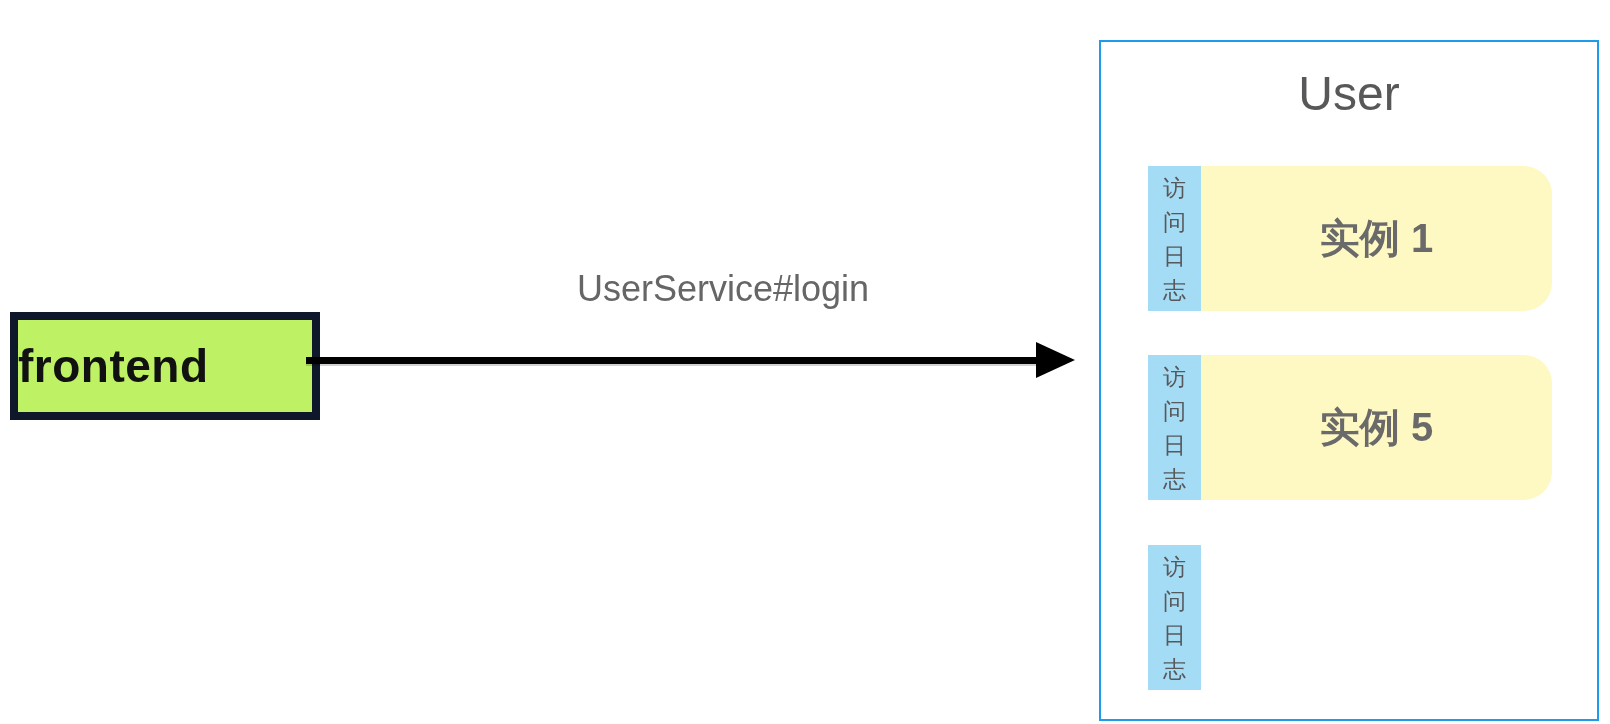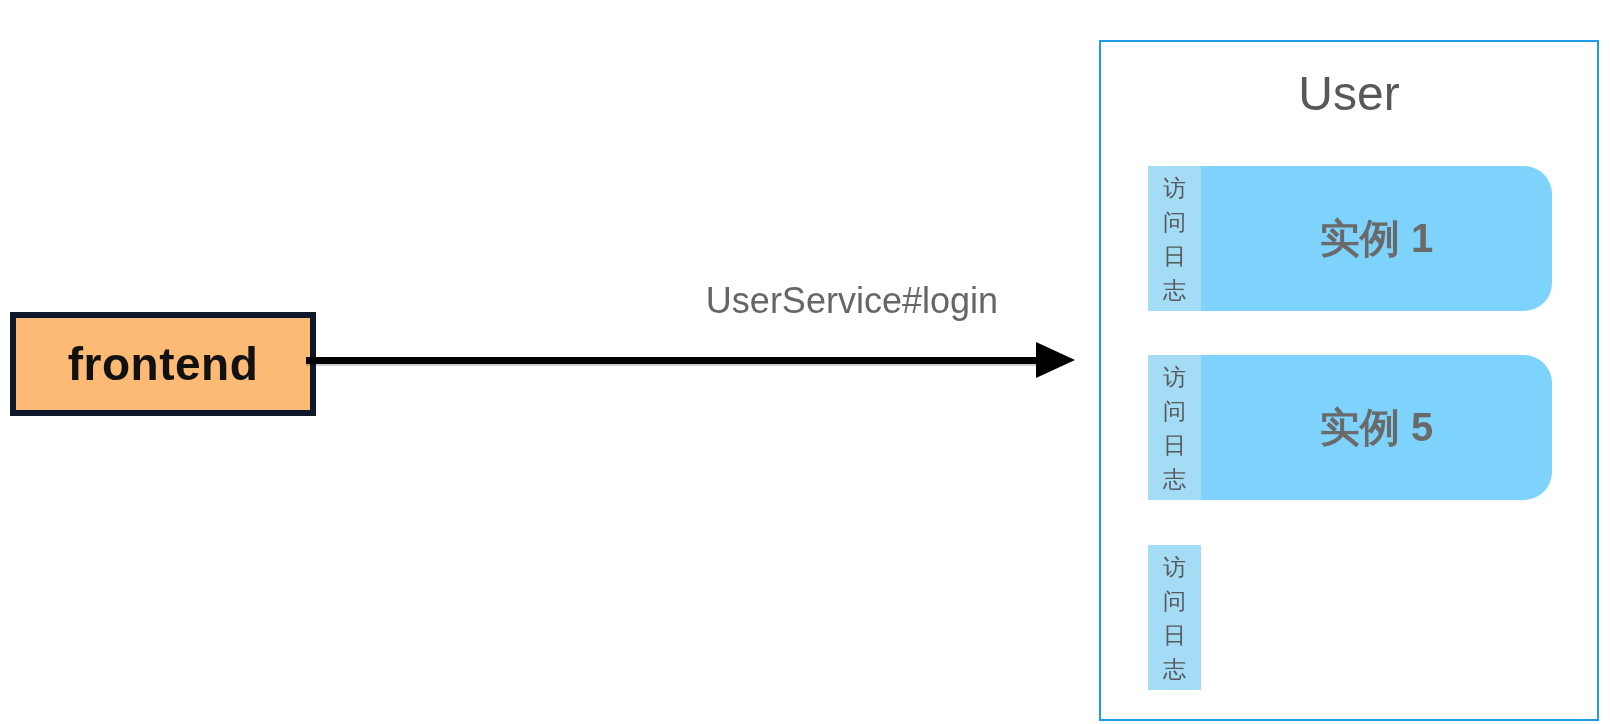--- a/index.html
+++ b/index.html
@@ -16,25 +16,24 @@
     overflow: hidden;
   }
 
   
   .frontend-box {
     position: absolute;
     left: 10px;
     top: 312px;
     width: 294px;
     height: 92px;
-    background: #fdba74;
-    border: 6px solid #0f172a;
+    background: #bef264;
+    border: 8px solid #0f172a;
     display: flex;
     align-items: center;
-    justify-content: center;
   }
   .frontend-label {
     font-size: 46px;
     font-weight: bold;
     color: #111111;
     letter-spacing: 0.5px;
   }
 
   
   .arrow-shaft {
@@ -52,23 +51,23 @@
     top: 342px;
     width: 0;
     height: 0;
     border-top: 18px solid transparent;
     border-bottom: 18px solid transparent;
     border-left: 39px solid #000000;
   }
   .arrow-label {
     position: absolute;
     left: 448px;
-    top: 280px;
+    top: 268px;
     width: 550px;
-    text-align: right;
+    text-align: center;
     font-size: 36px;
     color: #666666;
   }
 
   
   .user-box {
     position: absolute;
     left: 1075px;
     top: 40px;
     width: 496px;
@@ -108,21 +107,21 @@
     line-height: 34px;
     white-space: pre-line;
     text-align: center;
     display: flex;
     align-items: center;
     justify-content: center;
     flex: 0 0 53px;
   }
   .instance-body {
     flex: 1;
-    background: #7dd3fc;
+    background: #fef9c3;
     border-radius: 0 28px 28px 0;
     display: flex;
     align-items: center;
     justify-content: center;
   }
   .instance-label {
     font-size: 40px;
     font-weight: 600;
     color: #6a6a6a;
   }

